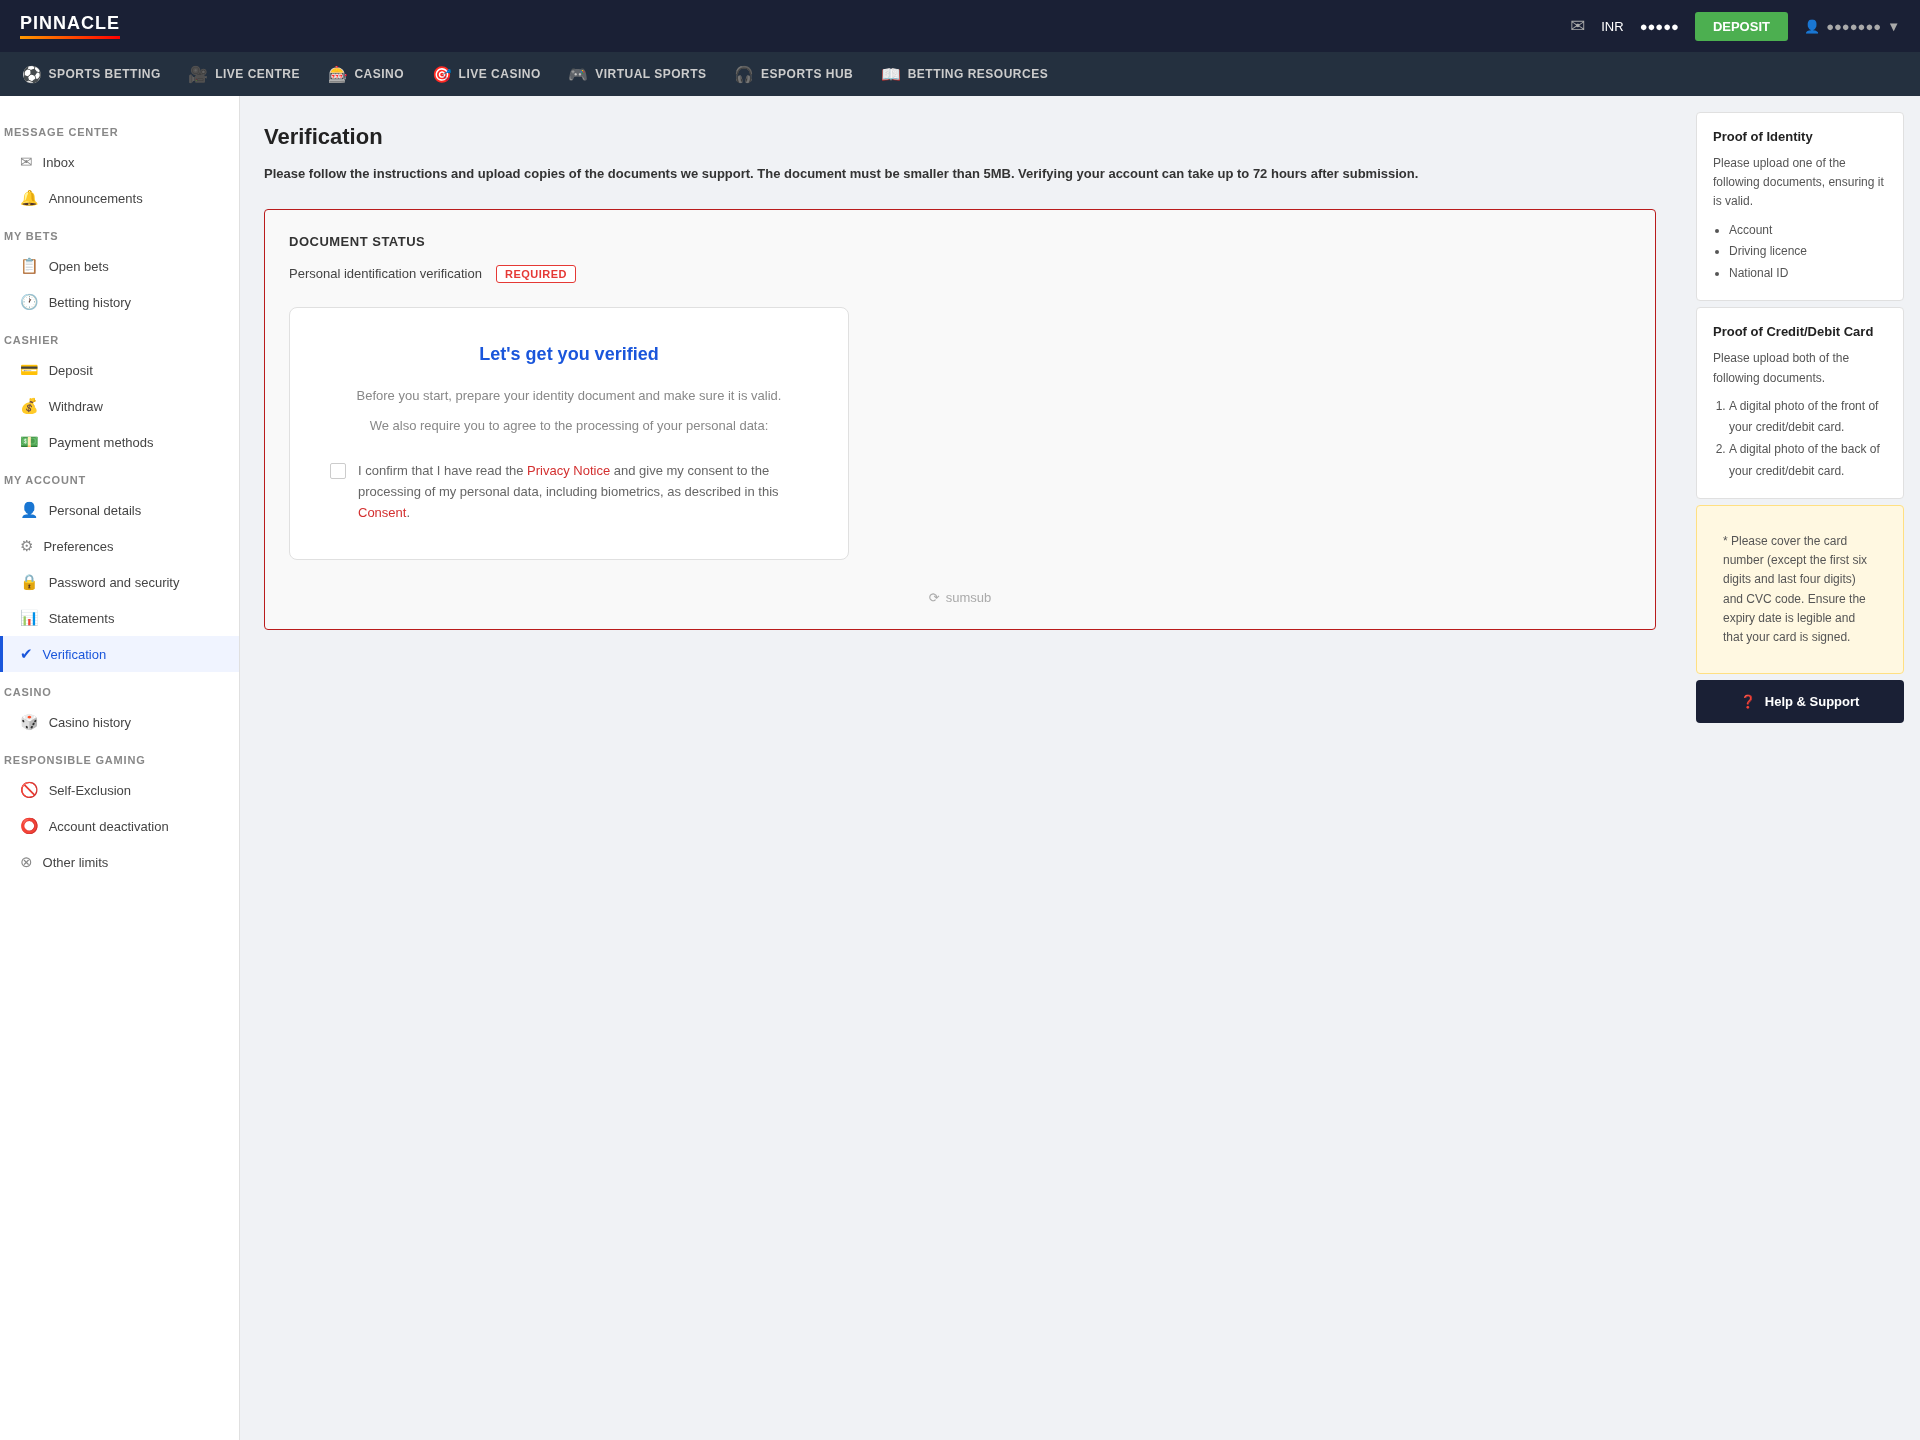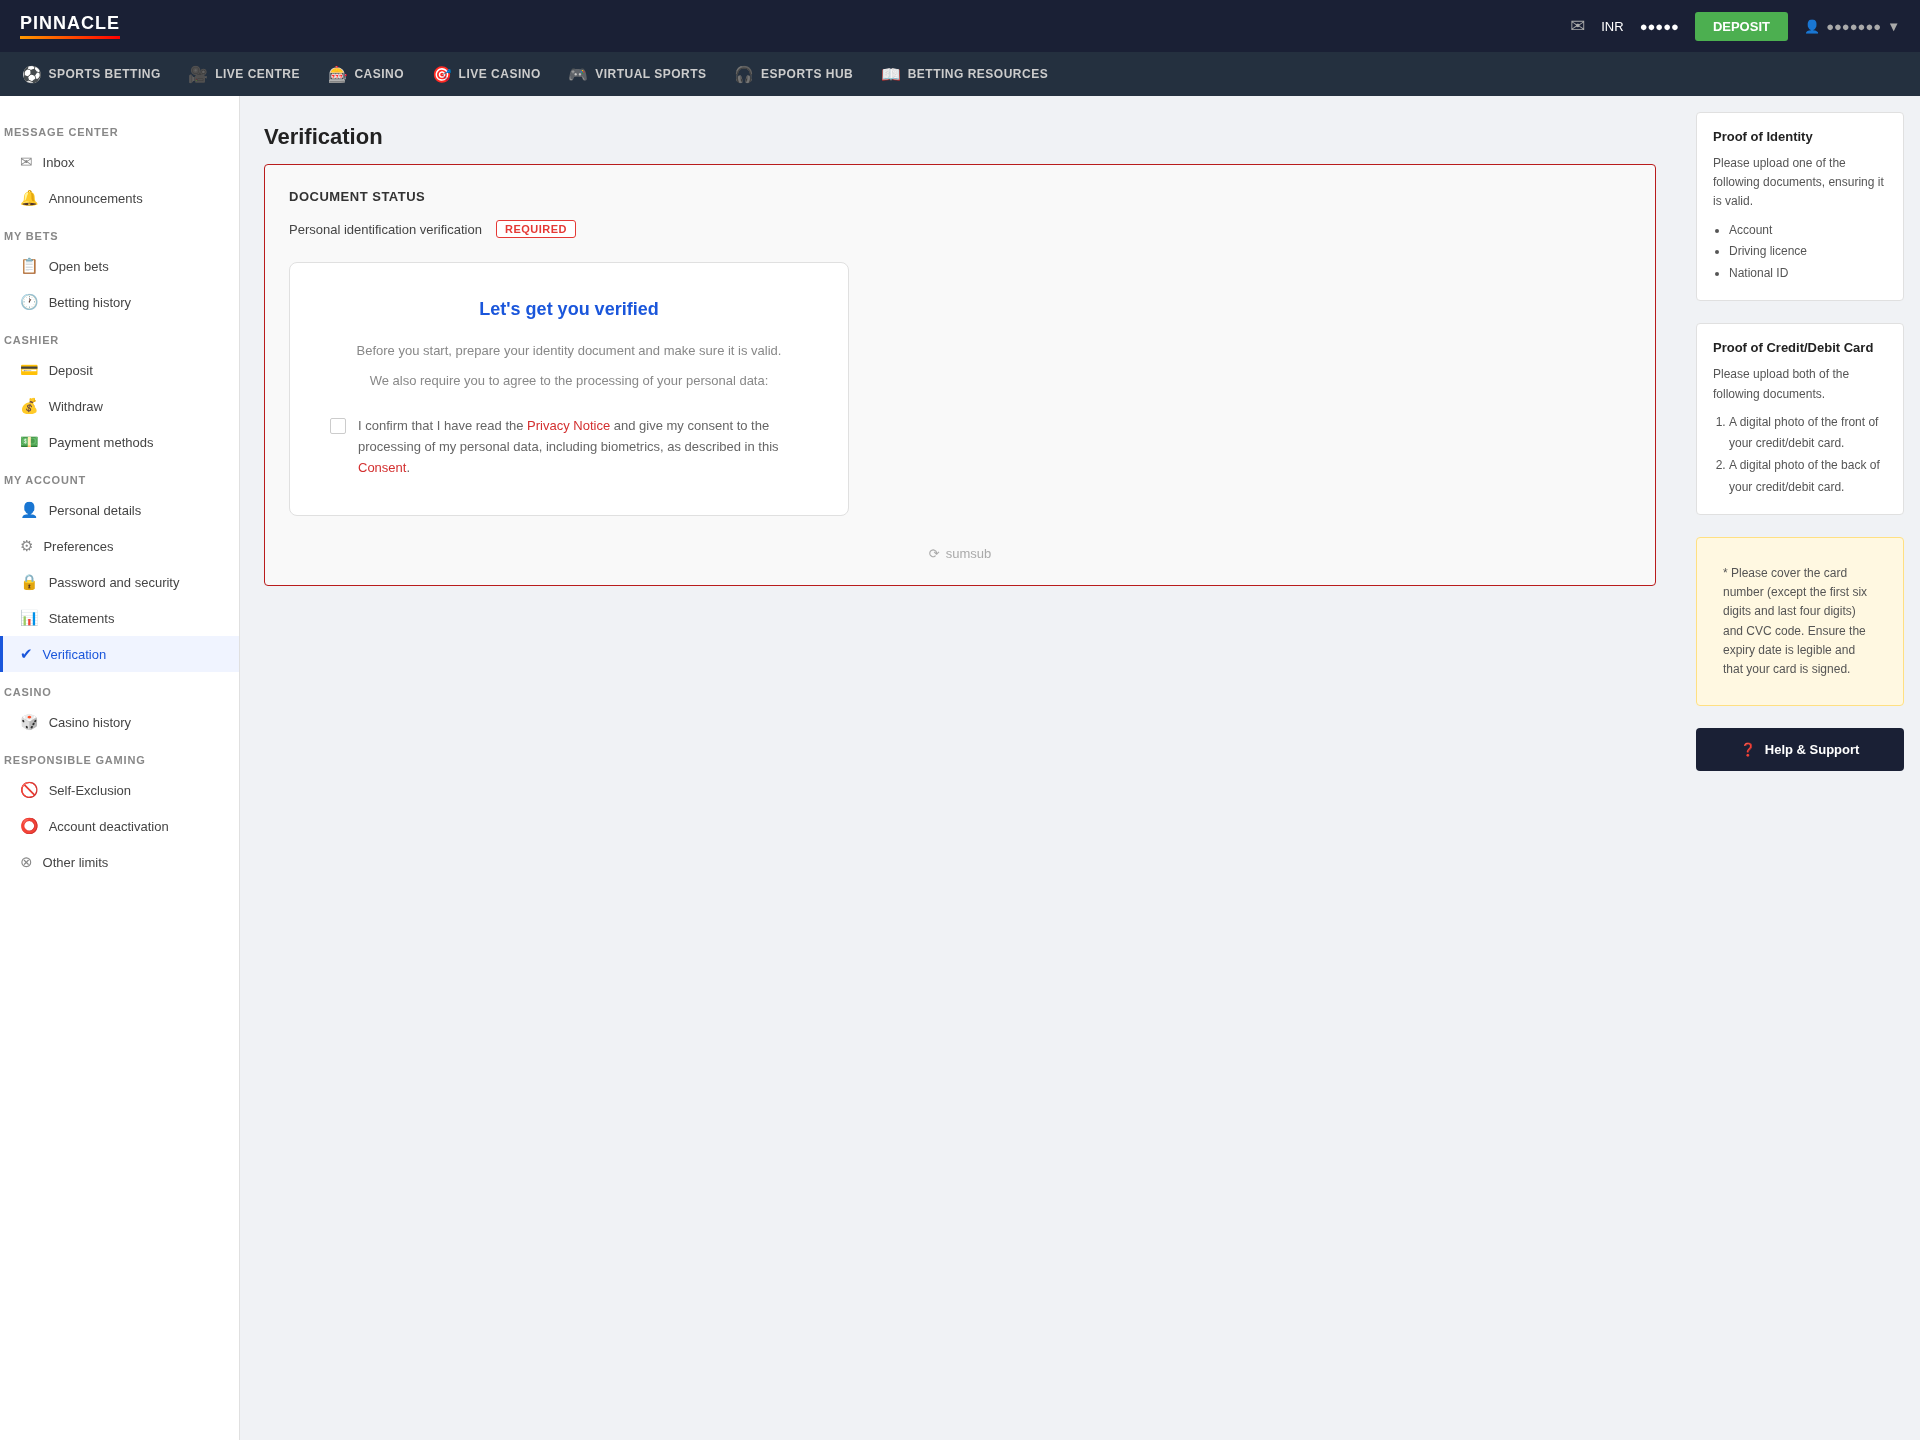--- a/index.html
+++ b/index.html
@@ -224,21 +224,21 @@
       gap: 6px;
     }
 
     
     .right-panel {
       width: 240px;
       padding: 16px;
       flex-shrink: 0;
       display: flex;
       flex-direction: column;
-      gap: 22px;
+      gap: 6px;
     }
     .info-card {
       background: #fff;
       border: 1px solid #e0e0e0;
       border-radius: 4px;
       padding: 16px;
     }
     .info-card-title {
       font-size: 13px;
       font-weight: bold;
@@ -418,20 +418,21 @@
       <span>Account deactivation</span>
     </div>
     <div class="sidebar-item">
       <span class="si-icon">⊗</span>
       <span>Other limits</span>
     </div>
   </div>
 
   <div class="main-content">
     <h1 class="page-title">Verification</h1>
+    <p class="intro-text">Please follow the instructions and upload copies of the documents we support. The document must be smaller than 5MB. Verifying your account can take up to 72 hours after submission.</p>
 
     <div class="doc-status-box">
       <div class="doc-status-title">DOCUMENT STATUS</div>
       <div class="doc-status-row">
         <span class="doc-status-label">Personal identification verification</span>
         <span class="required-badge">REQUIRED</span>
       </div>
 
       <div class="verify-card">
         <div class="verify-card-title">Let's get you verified</div>

